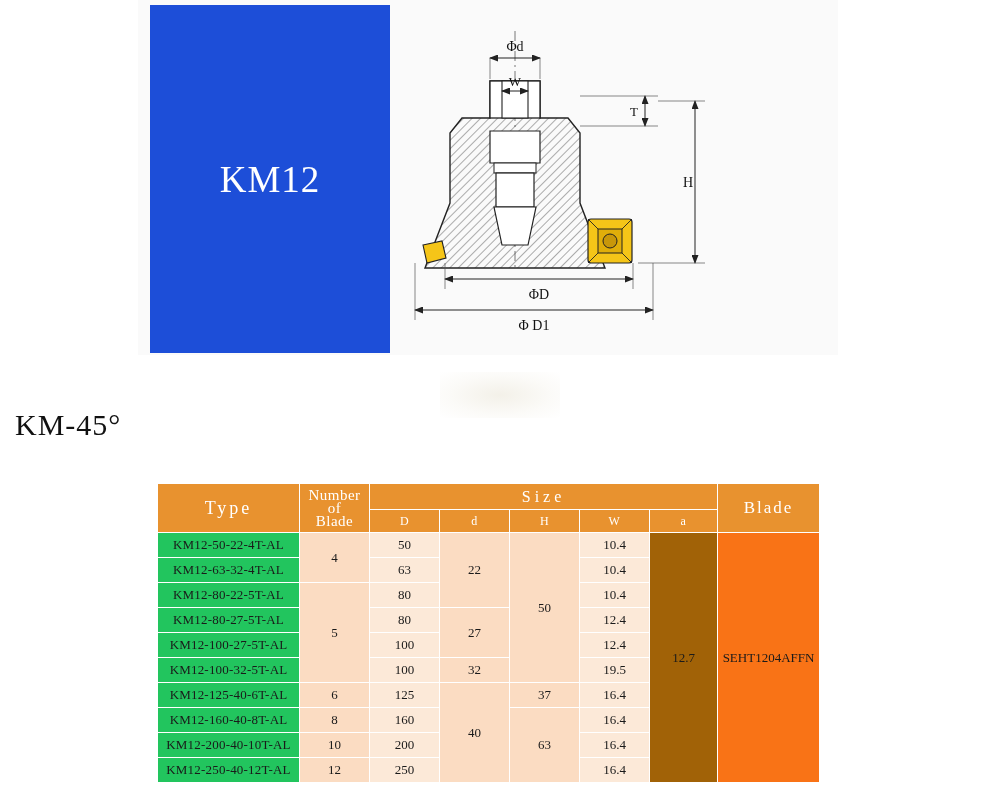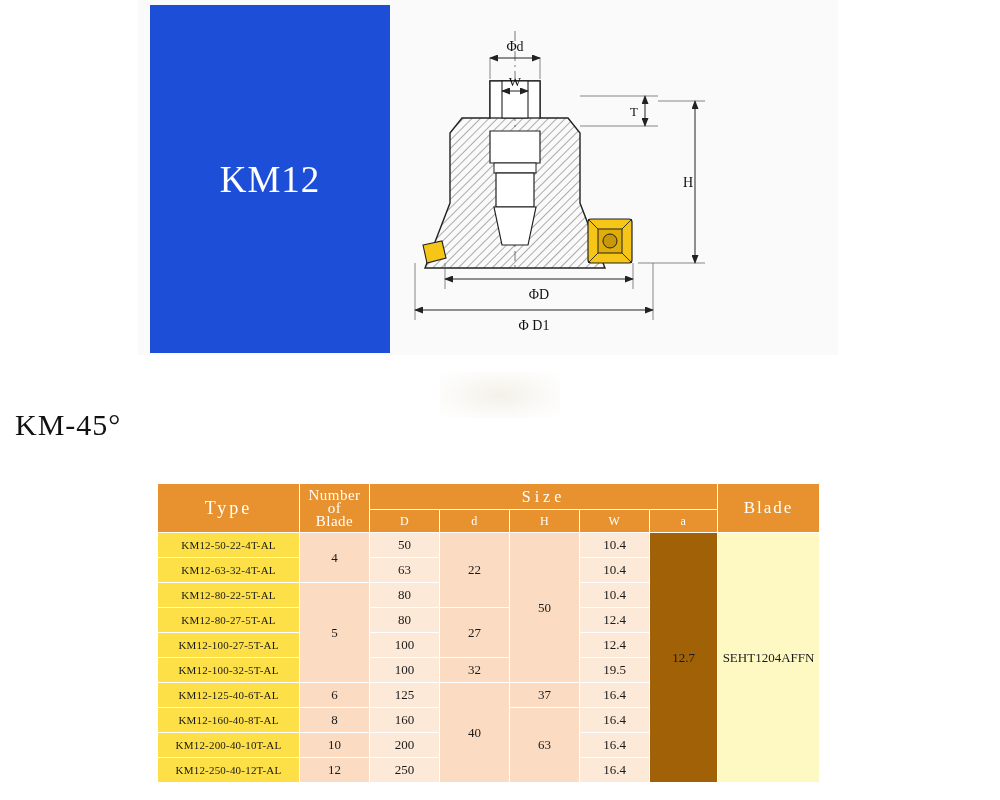--- a/index.html
+++ b/index.html
@@ -130,29 +130,29 @@
     letter-spacing: .5px;
   }
   .cell {
     background: #fce9d8;
     font-size: 13px;
     height: 24px;
   }
   .cell-type {
     text-align: left;
     padding-left: 8px;
-    font-size: 11px;
+    font-size: 13px;
     letter-spacing: .2px;
-    background: #fde047;
+    background: #22c55e;
   }
   .cell-alt {
     background: #fbdcc2;
   }
   .cell-blade {
-    background: #fef9c3;
+    background: #f97316;
     font-size: 13px;
     margin-top: 48px;
   }
   .cell-a {
     background: #a16207;
     font-size: 13px;
   }
 </style>
 </head>
 <body>

